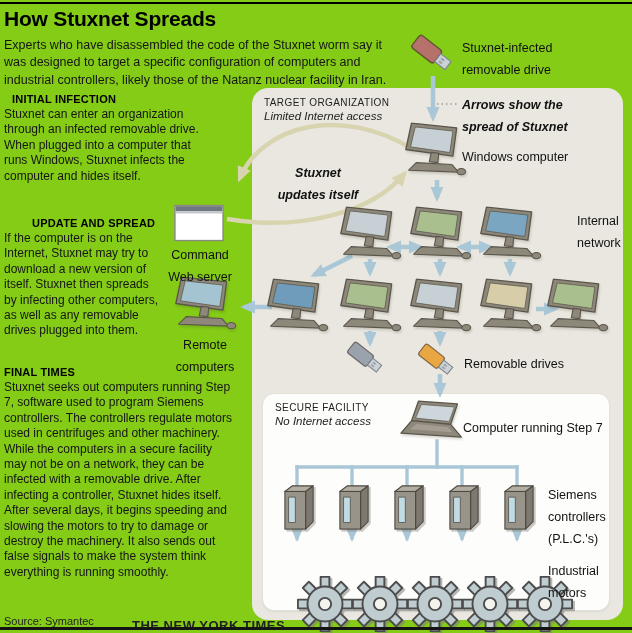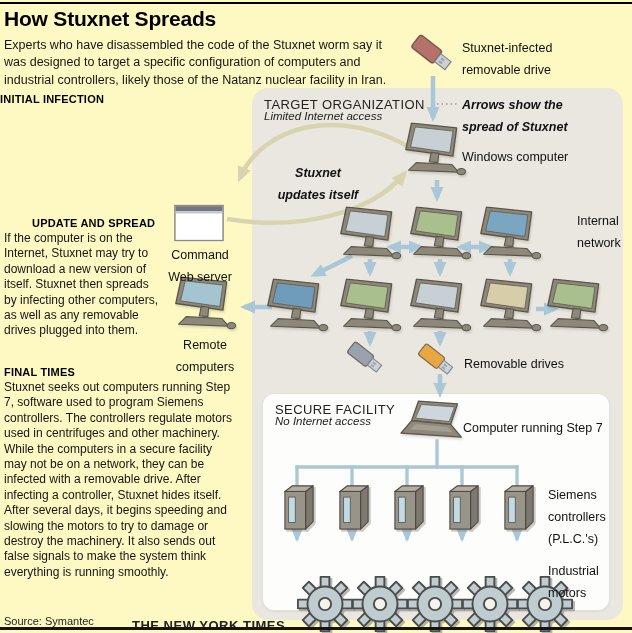--- a/index.html
+++ b/index.html
@@ -1,28 +1,28 @@
 <!DOCTYPE html>
 <html style="--panel-bg: #e9e7df; --secure-bg: #fdfdfb; --arrow-blue: #a9c7d6; --arrow-olive: #d8d4b0; --frame: #8e887b; --frame-stroke: #5a554b; --screen-light: #c7d1d5; --screen-green: #a9c08e; --screen-blue: #7ba6c2; --screen-blue-deep: #6f9cba; --screen-tan: #d8cda9; --screen-blue-light: #a5c4d2; --usb-red: #b5716a; --usb-gray: #9aa2ad; --usb-orange: #e9a743; --gear-fill: #bfcdd0; --gear-stroke: #4c4c4c; --controller-front: #99948a; --controller-side: #7e7970; --controller-slot: #c0dbe4;"><head>
 <meta charset="utf-8">
 <style>
   html,body{margin:0;padding:0;background:#fff;}
-  #canvas{position:relative;width:632px;height:633px;background:#fef9c3;overflow:hidden;
+  #canvas{position:relative;width:632px;height:633px;background:#84cc16;overflow:hidden;
           font-family:"Liberation Sans",sans-serif;color:#111;}
   .abs{position:absolute;}
   .rule-top{left:0;top:2px;width:632px;height:2px;background:#000;}
   .rule-bottom{left:0;top:627px;width:632px;height:3px;background:#141414;}
   .title{left:4px;top:7px;font-size:21px;font-weight:bold;letter-spacing:-0.2px;color:#000;}
   .intro{left:4px;top:37px;width:402px;font-size:12.5px;line-height:17.3px;color:#151515;}
   .shead{font-size:11px;font-weight:bold;letter-spacing:0.2px;color:#000;}
   .sbody{font-size:12px;line-height:15.4px;color:#151515;}
   .panel{border-radius:16px;background:var(--panel-bg);}
   .panel2{border-radius:12px;background:var(--secure-bg);border:1px solid #e3e1d8;
           box-shadow:0 1px 2px rgba(0,0,0,0.06);}
-  .phead{font-size:13px;letter-spacing:0.4px;color:#222;}
+  .phead{font-size:10px;letter-spacing:0.4px;color:#222;}
   .psub{font-size:11.5px;font-style:italic;color:#222;}
   .lbl{font-size:12.5px;line-height:22px;color:#111;white-space:pre-line;}
   .it{font-style:italic;font-weight:bold;}
   .ctr{text-align:center;}
   .src{left:4px;top:615px;font-size:11px;color:#222;}
   .credit{left:132px;top:618px;font-size:13px;font-weight:bold;letter-spacing:0.5px;color:#222;}
   svg.overlay{position:absolute;left:0;top:0;pointer-events:none;}
   .ic{position:absolute;}
   .ic svg{display:block;overflow:visible;}
   .pcshadow{filter:drop-shadow(1px 2px 1px rgba(60,55,45,0.18));}
@@ -33,21 +33,22 @@
 </head>
 <body>
 
 <div id="canvas">
 
   <div class="abs rule-top"></div>
 
   <div class="abs title">How Stuxnet Spreads</div>
   <div class="abs intro">Experts who have disassembled the code of the Stuxnet worm say it was designed to target a specific configuration of computers and industrial controllers, likely those of the Natanz nuclear facility in Iran.</div>
 
-  <div class="abs shead" style="left:0;top:93px;">INITIAL INFECTION</div>
+  <div class="abs shead" style="left:12px;top:93px;">INITIAL INFECTION</div>
+  <div class="abs sbody" style="left:4px;top:107px;width:208px;">Stuxnet can enter an organization through an infected removable drive. When plugged into a computer that runs Windows, Stuxnet infects the computer and hides itself.</div>
 
   <div class="abs shead" style="left:4px;top:217px;padding-left:28px;">UPDATE AND SPREAD</div>
   <div class="abs sbody" style="left:4px;top:231px;width:160px;">If the computer is on the Internet, Stuxnet may try to download a new version of itself. Stuxnet then spreads by infecting other computers, as well as any removable drives plugged into them.</div>
 
   <div class="abs shead" style="left:4px;top:366px;">FINAL TIMES</div>
   <div class="abs sbody" style="left:4px;top:380px;width:228px;">Stuxnet seeks out computers running Step 7, software used to program Siemens controllers. The controllers regulate motors used in centrifuges and other machinery. While the computers in a secure facility may not be on a network, they can be infected with a removable drive. After infecting a controller, Stuxnet hides itself. After several days, it begins speeding and slowing the motors to try to damage or destroy the machinery. It also sends out false signals to make the system think everything is running smoothly.</div>
 
   <div class="abs panel" style="left:252px;top:88px;width:371px;height:532px;"></div>
   <div class="abs phead" style="left:264px;top:97px;">TARGET ORGANIZATION</div>
   <div class="abs psub" style="left:264px;top:110px;">Limited Internet access</div>

